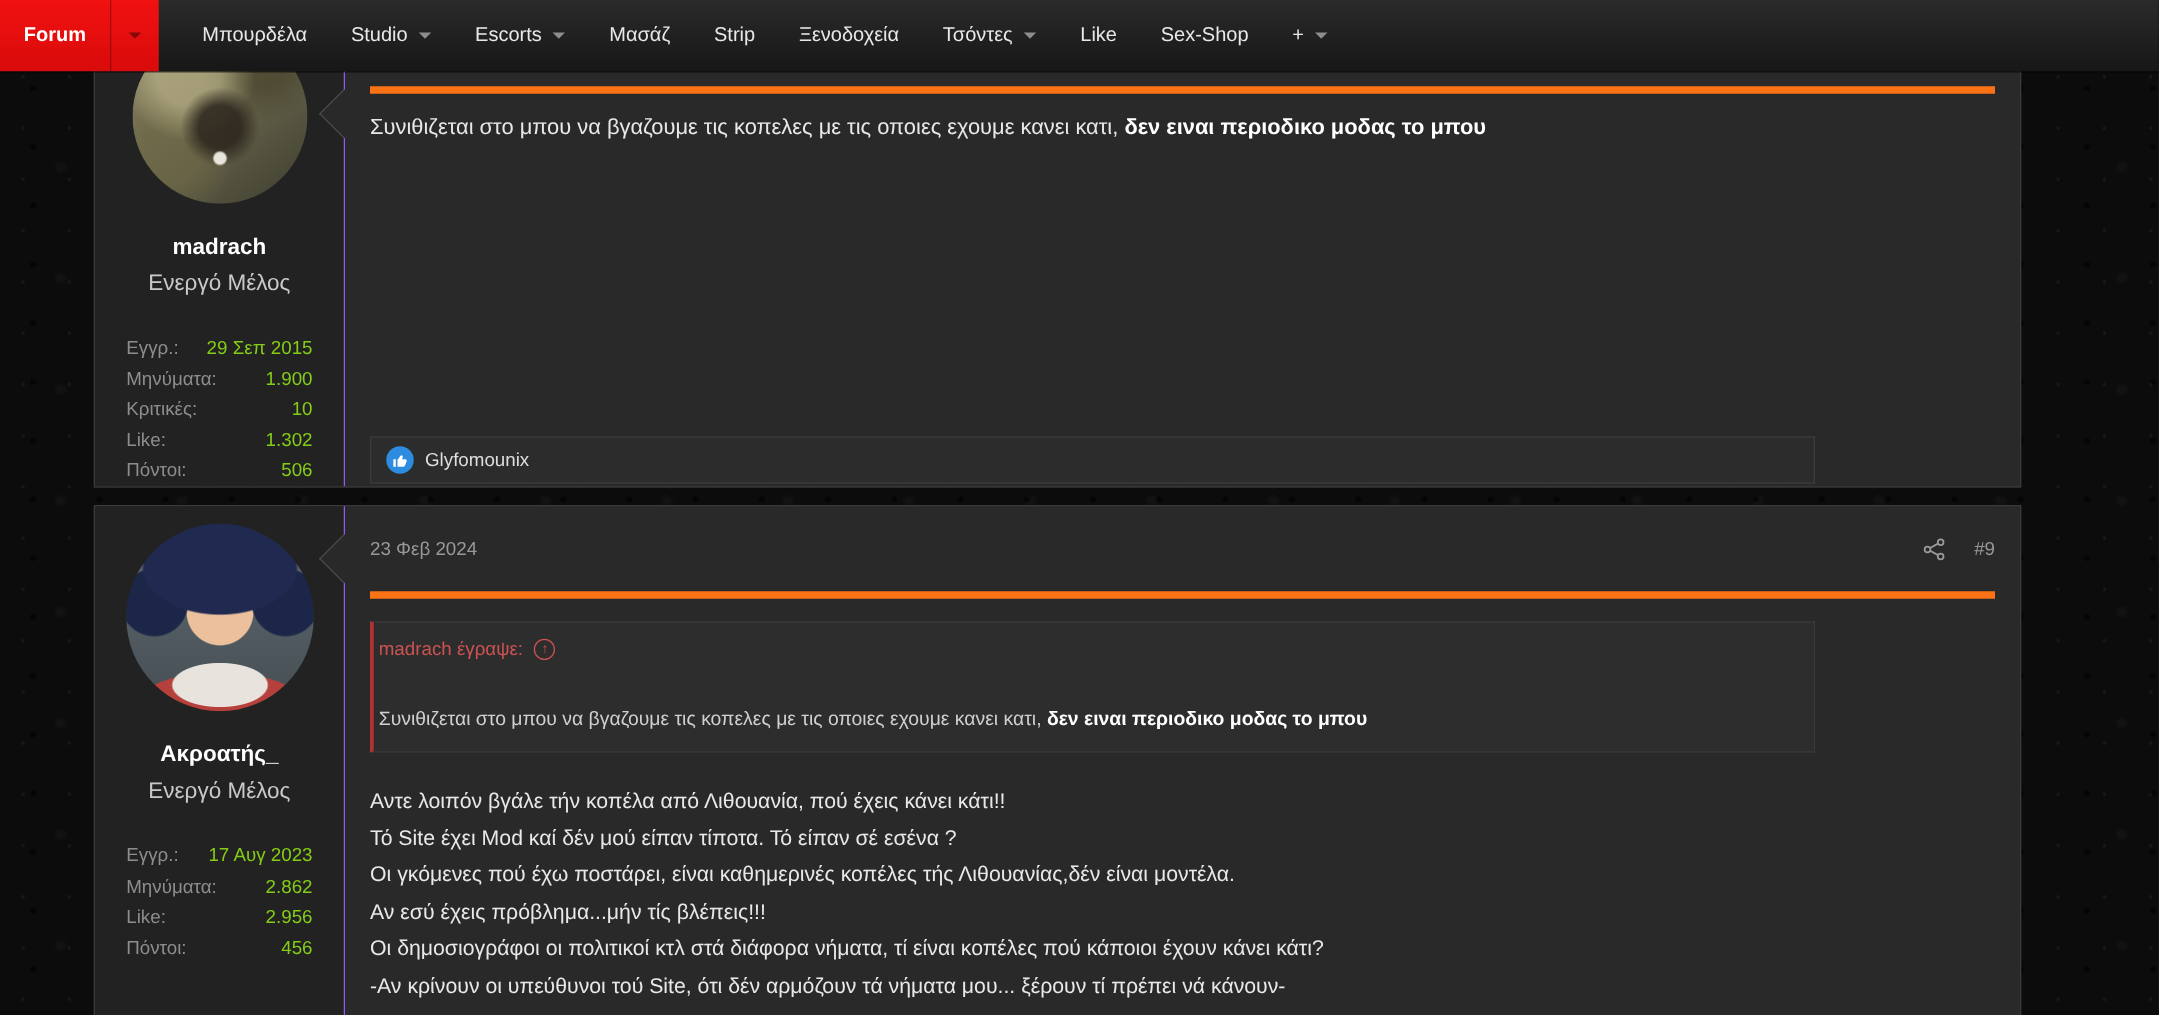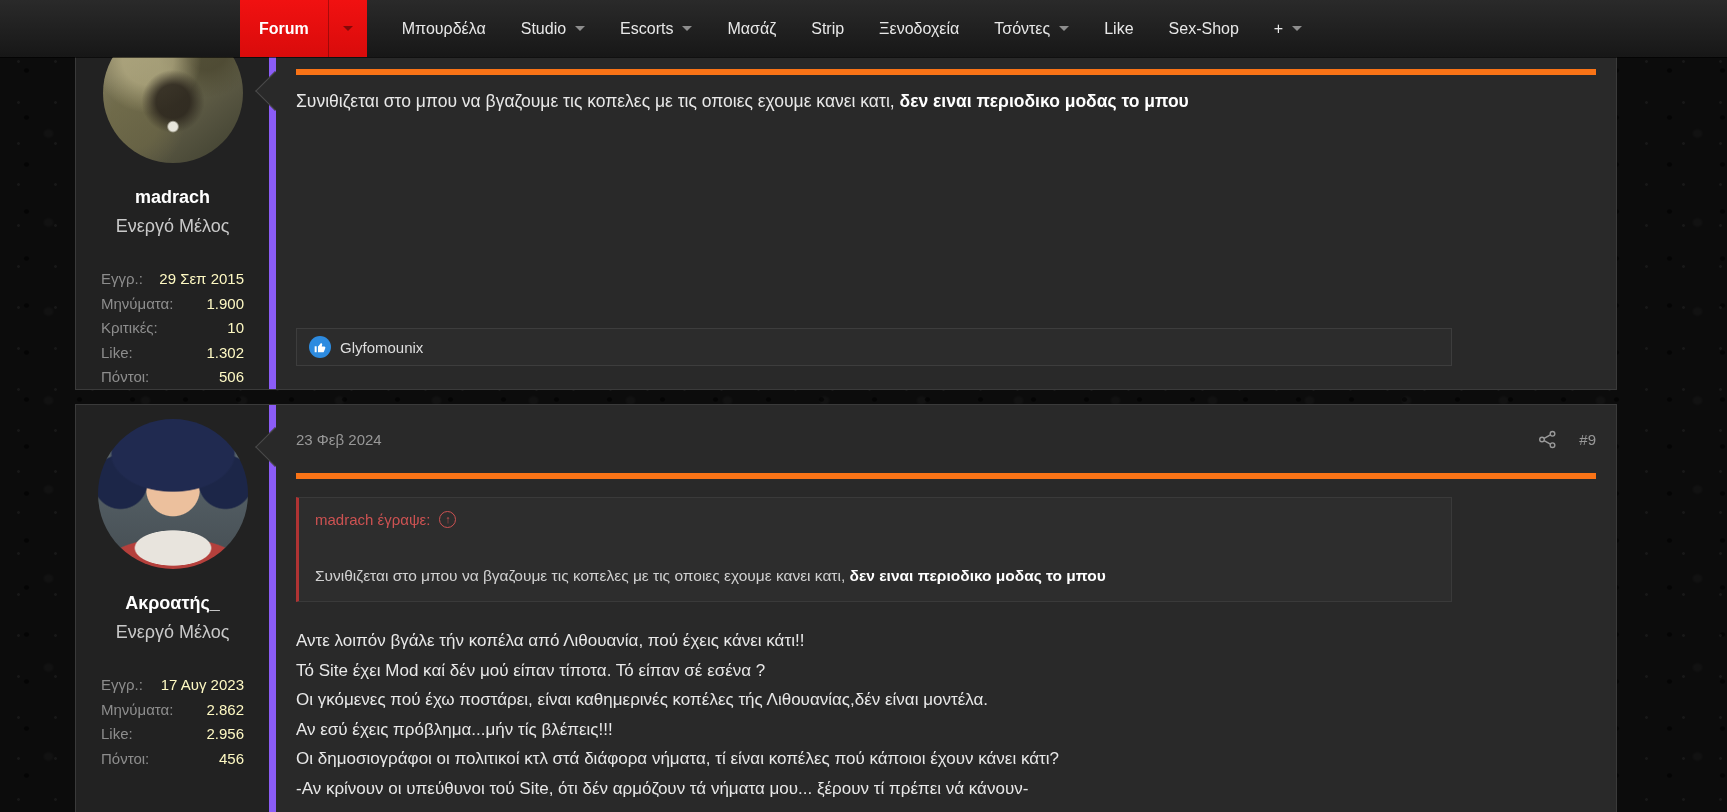--- a/index.html
+++ b/index.html
@@ -15,21 +15,20 @@
     position:relative;
     color:#e6e6e6;
   }
 
   
   .nav {
     position:relative; z-index:10;
     height:57px;
     background:linear-gradient(#2a2a2a,#171717);
     display:flex; align-items:stretch;
-    padding-left:240px;
     font-size:16px; color:#e8e8e8;
     box-shadow:0 1px 0 rgba(0,0,0,.6);
   }
   .nav-forum {
     background:linear-gradient(#f11111,#d90b0b);
     display:flex; align-items:center;
     font-weight:bold; color:#fff;
   }
   .nav-forum-label { padding:0 19px; }
   .nav-forum-sep { width:1px; align-self:stretch; background:rgba(0,0,0,0.28); }
@@ -51,21 +50,21 @@
     background:#292929;
     border:1px solid #3a3a3a;
     margin-bottom:14px;
   }
   .post-1 { height:390px; }
   .post-2 { height:520px; }
 
   .user-cell {
     width:200px; flex-shrink:0;
     background:#222222;
-    border-right:7px solid #8b5cf6;
+    border-right:1px solid #8b5cf6;
     text-align:center;
   }
   .avatar {
     width:140px; height:140px; border-radius:50%;
     margin:22px auto 0; cursor:pointer;
   }
   .avatar-monkey {
     background:
       radial-gradient(circle at 50% 74%, rgba(240,238,228,.95) 0 3.5%, transparent 5%),
       radial-gradient(circle at 50% 56%, rgba(42,36,28,.85) 0 16%, transparent 30%),
@@ -86,21 +85,21 @@
       linear-gradient(180deg,#5f6c73,#454d52);
   }
   .username {
     margin-top:24px; font-size:18px; font-weight:bold; color:#ffffff; cursor:pointer;
   }
   .post-2 .username { }
   .usertitle { margin-top:8px; font-size:18px; color:#c9c9c9; }
   .stats { margin:30px 25px 0; font-size:15px; }
   .stat-row { display:flex; justify-content:space-between; line-height:24.5px; }
   .stat-label { color:#8d8d8d; }
-  .stat-value { color:#fef9c3; }
+  .stat-value { color:#84cc16; }
 
   .content-cell { flex:1; position:relative; padding:0 20px; min-width:0; }
   .msg-arrow {
     position:absolute; left:-15px; width:28px; height:28px;
     background:#292929;
     border-left:1px solid #4a4a4a; border-bottom:1px solid #4a4a4a;
     transform:rotate(45deg);
   }
   .post-1 .msg-arrow { top:76px; }
   .post-2 .msg-arrow { top:28px; }
@@ -111,35 +110,35 @@
     color:#989898; font-size:15px;
   }
   .msg-header-right { display:flex; align-items:center; gap:22px; }
   .share-icon { cursor:pointer; display:flex; }
   .post-number { color:#989898; cursor:pointer; }
 
   .msg-body { padding-top:14px; font-size:17.5px; line-height:24px; color:#e8e8e8; }
   .msg-body b, .quote-text b { color:#ffffff; }
 
   .like-bar {
-    position:absolute; left:20px; bottom:23px; width:1156px; height:38px;
+    position:absolute; left:20px; bottom:2px; width:1156px; height:38px;
     background:#2c2c2c; border:1px solid #3d3d3d;
     display:flex; align-items:center; gap:9px; padding:0 12px;
     font-size:15px; color:#dedede; cursor:pointer;
   }
   .like-badge {
     width:22px; height:22px; border-radius:50%; background:#2d8be0;
     display:flex; align-items:center; justify-content:center; flex-shrink:0;
   }
 
   .quote {
     margin-top:18px; width:1156px;
     background:#2d2d2d;
     border:1px solid #3a3a3a; border-left:3px solid #b03333;
-    padding:13px 16px 15px;
+    padding:13px 4px 15px;
   }
   .quote-attrib {
     display:flex; align-items:center; gap:9px;
     color:#cd5252; font-size:15px; cursor:pointer; width:max-content;
   }
   .quote-up {
     width:17px; height:17px; border:1.5px solid #cd5252; border-radius:50%;
     display:flex; align-items:center; justify-content:center;
     font-size:11px; line-height:1; color:#cd5252; font-weight:bold;
   }

